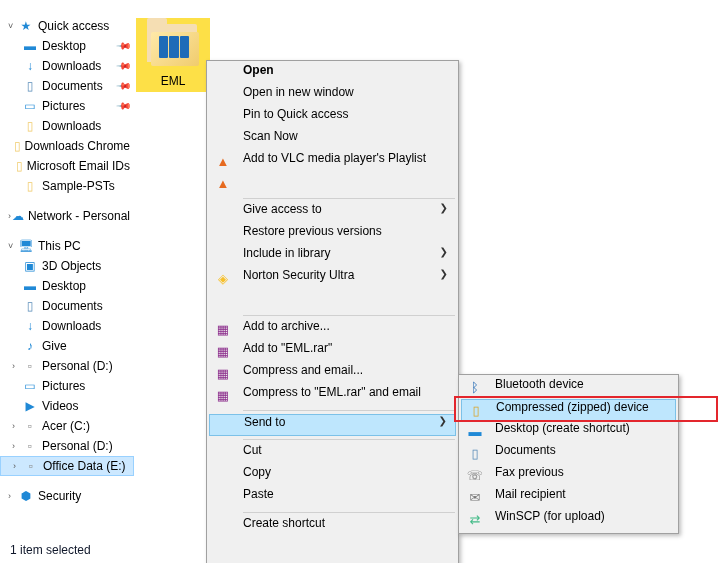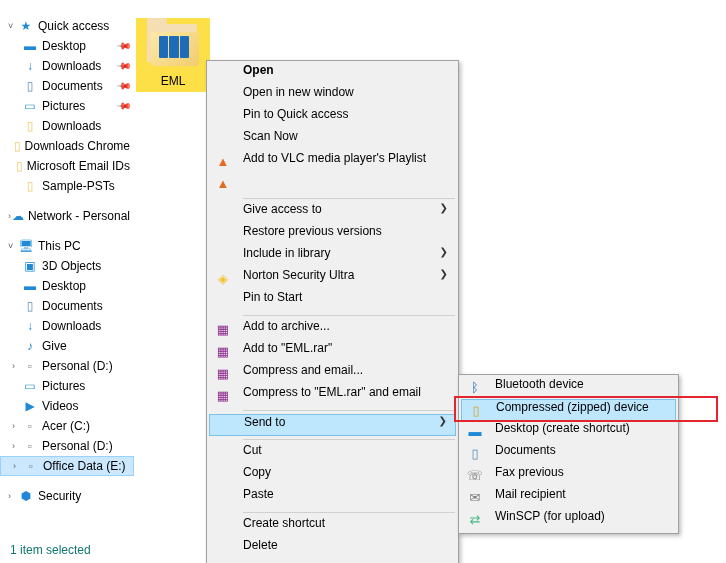--- a/index.html
+++ b/index.html
@@ -29,21 +29,21 @@
     .menu-item { display: flex; height: 22px; padding: 0 26px 0 4px; position: relative; }
     .menu-item.hovered { background: #bee6fd; border: 1px solid #7cc1e8; }
     .menu-item .mi-icon { width: 20px; height: 20px; margin-right: 10px; display: inline-flex; align-items: center; justify-content: center; font-size: 13px; }
     .menu-item .mi-label { flex: 1; }
     .menu-item .mi-arrow { position: absolute; right: 8px; font-size: 10px; color: #333; }
     .menu-item .mi-label.bold { font-weight: 600; }
     .menu-sep { height: 1px; background: #d0d0d0; margin: 3px 1px 3px 34px; }
     
     .highlight-box { position: absolute; left: 454px; top: 396px; width: 264px; height: 26px; border: 2px solid #e3262d; pointer-events: none; }
     
-    .status { position: absolute; left: 10px; bottom: 6px; color: #0f766e; }
+    .status { position: absolute; left: 10px; bottom: 6px; color: #0f172a; }
     
     .ic-star { color: #2089d6; } .ic-blue { color: #2089d6; } .ic-folder { color: #f0cc6e; }
     .ic-doc { color: #5b8db9; } .ic-drive { color: #888; } .ic-music { color: #2089d6; }
     .ic-net { color: #2089d6; }
   </style>
 </head>
 <body>
 
 <div class="sidebar" id="sidebar">
     <div class="nav-item">
@@ -224,21 +224,20 @@
       <span class="mi-label">Include in library</span>
       <span class="mi-arrow">❯</span>
     </div>
     <div class="menu-item">
       <span class="mi-icon" style="color: rgb(247, 192, 42);">◈</span>
       <span class="mi-label">Norton Security Ultra</span>
       <span class="mi-arrow">❯</span>
     </div>
     <div class="menu-item">
       <span class="mi-icon"></span>
-      <span class="mi-label">Pin to Start</span>
     </div>
     <div class="menu-sep"></div>
     <div class="menu-item">
       <span class="mi-icon" style="color: rgb(139, 43, 139);">▦</span>
       <span class="mi-label">Add to archive...</span>
     </div>
     <div class="menu-item">
       <span class="mi-icon" style="color: rgb(139, 43, 139);">▦</span>
       <span class="mi-label">Add to "EML.rar"</span>
     </div>
@@ -269,21 +268,20 @@
       <span class="mi-icon"></span>
       <span class="mi-label">Paste</span>
     </div>
     <div class="menu-sep"></div>
     <div class="menu-item">
       <span class="mi-icon"></span>
       <span class="mi-label">Create shortcut</span>
     </div>
     <div class="menu-item">
       <span class="mi-icon"></span>
-      <span class="mi-label">Delete</span>
     </div>
     <div class="menu-item">
       <span class="mi-icon"></span>
     </div>
   </div>
 <div class="context-menu menu2" id="menu2">
     <div class="menu-item">
       <span class="mi-icon" style="color: rgb(32, 103, 178);">ᛒ</span>
       <span class="mi-label">Bluetooth device</span>
     </div>

